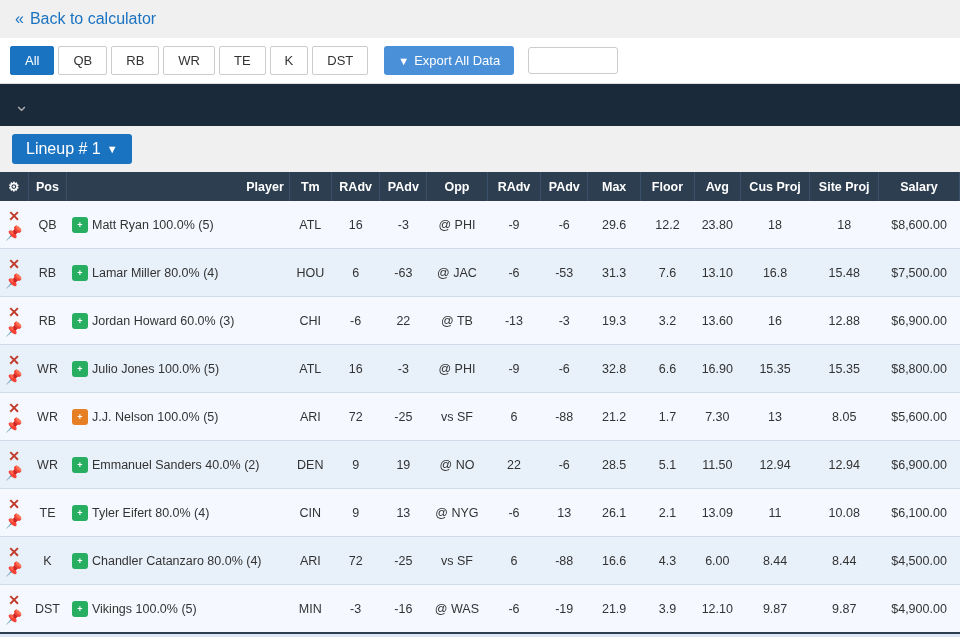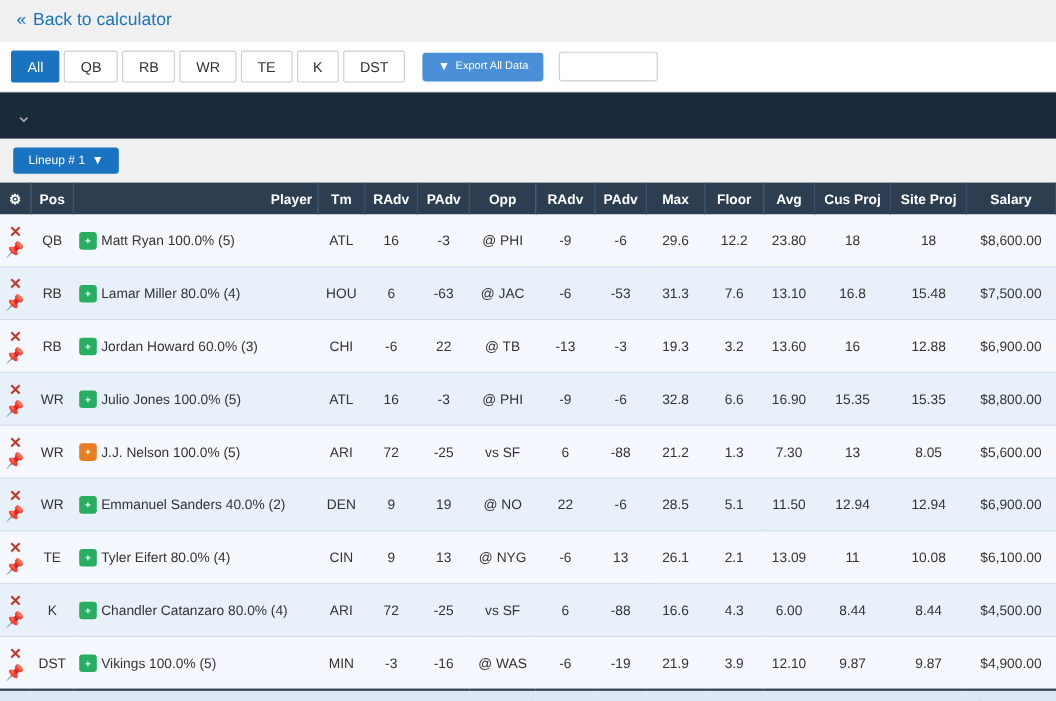--- a/index.html
+++ b/index.html
@@ -4,29 +4,29 @@
   <style>
     * { box-sizing: border-box; margin: 0; padding: 0; }
     body { font-family: Arial, sans-serif; font-size: 13px; background: #f0f0f0; color: #333; width: 960px; }
 
     .back-link { padding: 10px 15px; font-size: 14px; color: #1a73c1; cursor: pointer; display: flex; align-items: center; gap: 6px; }
     .back-link span { font-size: 16px; }
 
     .filter-bar { display: flex; align-items: center; gap: 6px; padding: 8px 10px; background: #fff; border-bottom: 1px solid #ddd; }
     .filter-btn { padding: 6px 14px; border: 1px solid #ccc; border-radius: 2px; cursor: pointer; font-size: 13px; background: #fff; color: #333; }
     .filter-btn.active { background: #1a73c1; color: #fff; border-color: #1a73c1; }
-    .export-btn { background: #4a90d9; color: #fff; border: none; padding: 7px 14px; border-radius: 3px; cursor: pointer; font-size: 10px; display: flex; align-items: center; gap: 5px; margin-left: 10px; }
+    .export-btn { background: #4a90d9; color: #fff; border: none; padding: 7px 14px; border-radius: 3px; cursor: pointer; font-size: 13px; display: flex; align-items: center; gap: 5px; margin-left: 10px; }
     .export-btn:before { content: '▼'; font-size: 11px; }
     .search-box { margin-left: 8px; padding: 5px 8px; border: 1px solid #ccc; border-radius: 3px; width: 90px; font-size: 13px; }
 
     .summary-bar { background: #1a2a3a; color: #fff; padding: 10px 14px; display: flex; align-items: center; justify-content: space-between; font-size: 14px; }
     .summary-bar .chevron { font-size: 18px; color: #aaa; }
 
     .lineup-selector { padding: 8px 12px; }
-    .lineup-dropdown { background: #1a73c1; color: #fff; border: none; padding: 6px 14px; border-radius: 3px; cursor: pointer; font-size: 11px; display: flex; align-items: center; gap: 6px; }
+    .lineup-dropdown { background: #1a73c1; color: #fff; border: none; padding: 6px 14px; border-radius: 3px; cursor: pointer; font-size: 16px; display: flex; align-items: center; gap: 6px; }
     .lineup-dropdown:after { content: '▼'; font-size: 11px; }
 
     table { width: 100%; border-collapse: collapse; font-size: 12.5px; }
     thead tr { background: #2c3e50; color: #fff; }
     thead th { padding: 7px 5px; text-align: center; font-weight: bold; white-space: nowrap; border-right: 1px solid #3a5068; }
     thead th:first-child { width: 28px; }
     thead th.left { text-align: right; }
 
     tbody tr:nth-child(odd) { background: #f5f9ff; }
     tbody tr:nth-child(even) { background: #e8f0fa; }
@@ -222,21 +222,21 @@
           <span>J.J. Nelson 100.0% (5)</span>
         </div>
       </td>
       <td>ARI</td>
       <td>72</td>
       <td>-25</td>
       <td>vs SF</td>
       <td>6</td>
       <td>-88</td>
       <td>21.2</td>
-      <td>1.3</td>
+      <td>1.7</td>
       <td>7.30</td>
       <td>13</td>
       <td>8.05</td>
       <td>$5,600.00</td>
     </tr>
       <tr>
       <td>
         <div class="actions-col">
           <span class="x-btn">✕</span>
           <span class="pin-icon">📌</span>

